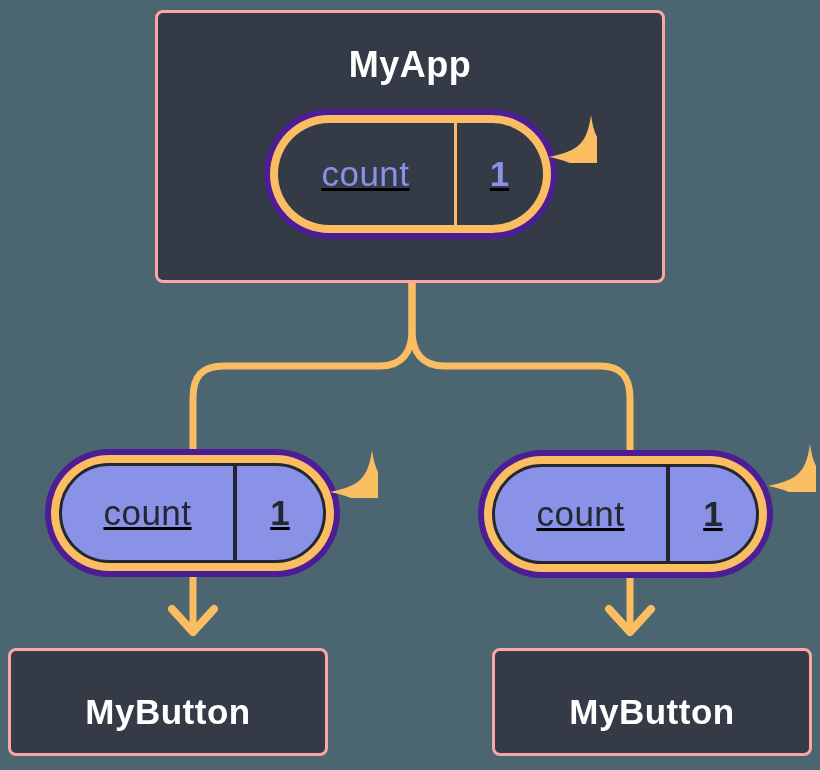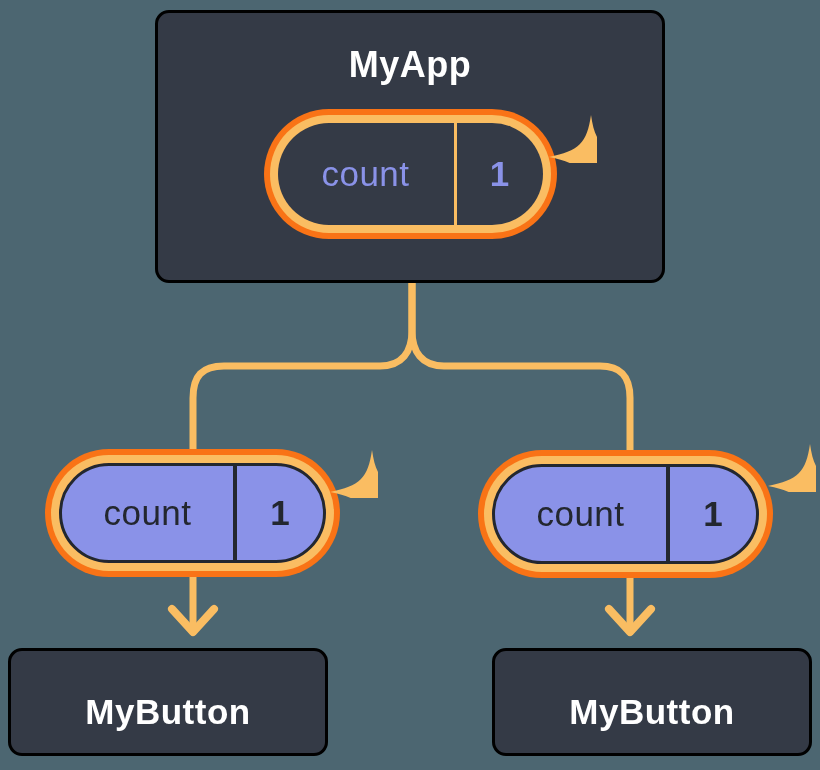--- a/index.html
+++ b/index.html
@@ -6,38 +6,38 @@
   body{
     width:820px;height:770px;position:relative;overflow:hidden;
     background:#4C6671;
     font-family:"Liberation Sans","DejaVu Sans",sans-serif;
   }
   
   #connectors{position:absolute;left:0;top:0;z-index:0;}
   
   .node{
     position:absolute;box-sizing:border-box;
-    background:#343A46;border:3px solid #000000;border-radius:14px;
+    background:#343A46;border:3px solid #fca5a5;border-radius:8px;
     z-index:1;
   }
   .node-root{left:155px;top:10px;width:510px;height:273px;text-align:center;}
   .node-title{
     margin-top:32px;line-height:40px;font-size:36px;font-weight:700;
     color:#FFFFFF;letter-spacing:.5px;
   }
   .node-leaf{
     width:320px;height:108px;top:648px;
     display:flex;align-items:center;justify-content:center;
   }
   .node-leaf-left{left:8px;}
   .node-leaf-right{left:492px;}
   .leaf-title{font-size:35px;font-weight:700;color:#FFFFFF;letter-spacing:.5px;margin-top:20px;}
   
   .pill{
-    box-sizing:border-box;border-radius:70px;background:#f97316;padding:6px;
+    box-sizing:border-box;border-radius:70px;background:#4c1d95;padding:6px;text-decoration:underline;
   }
   .pill-band{
     box-sizing:border-box;height:100%;border-radius:60px;background:#FABD62;padding:8px;
   }
   .pill-core{
     box-sizing:border-box;height:100%;border-radius:52px;overflow:hidden;
     display:flex;align-items:center;
   }
   .pill-root{
     position:relative;margin:24px auto 0;width:293px;height:130px;

